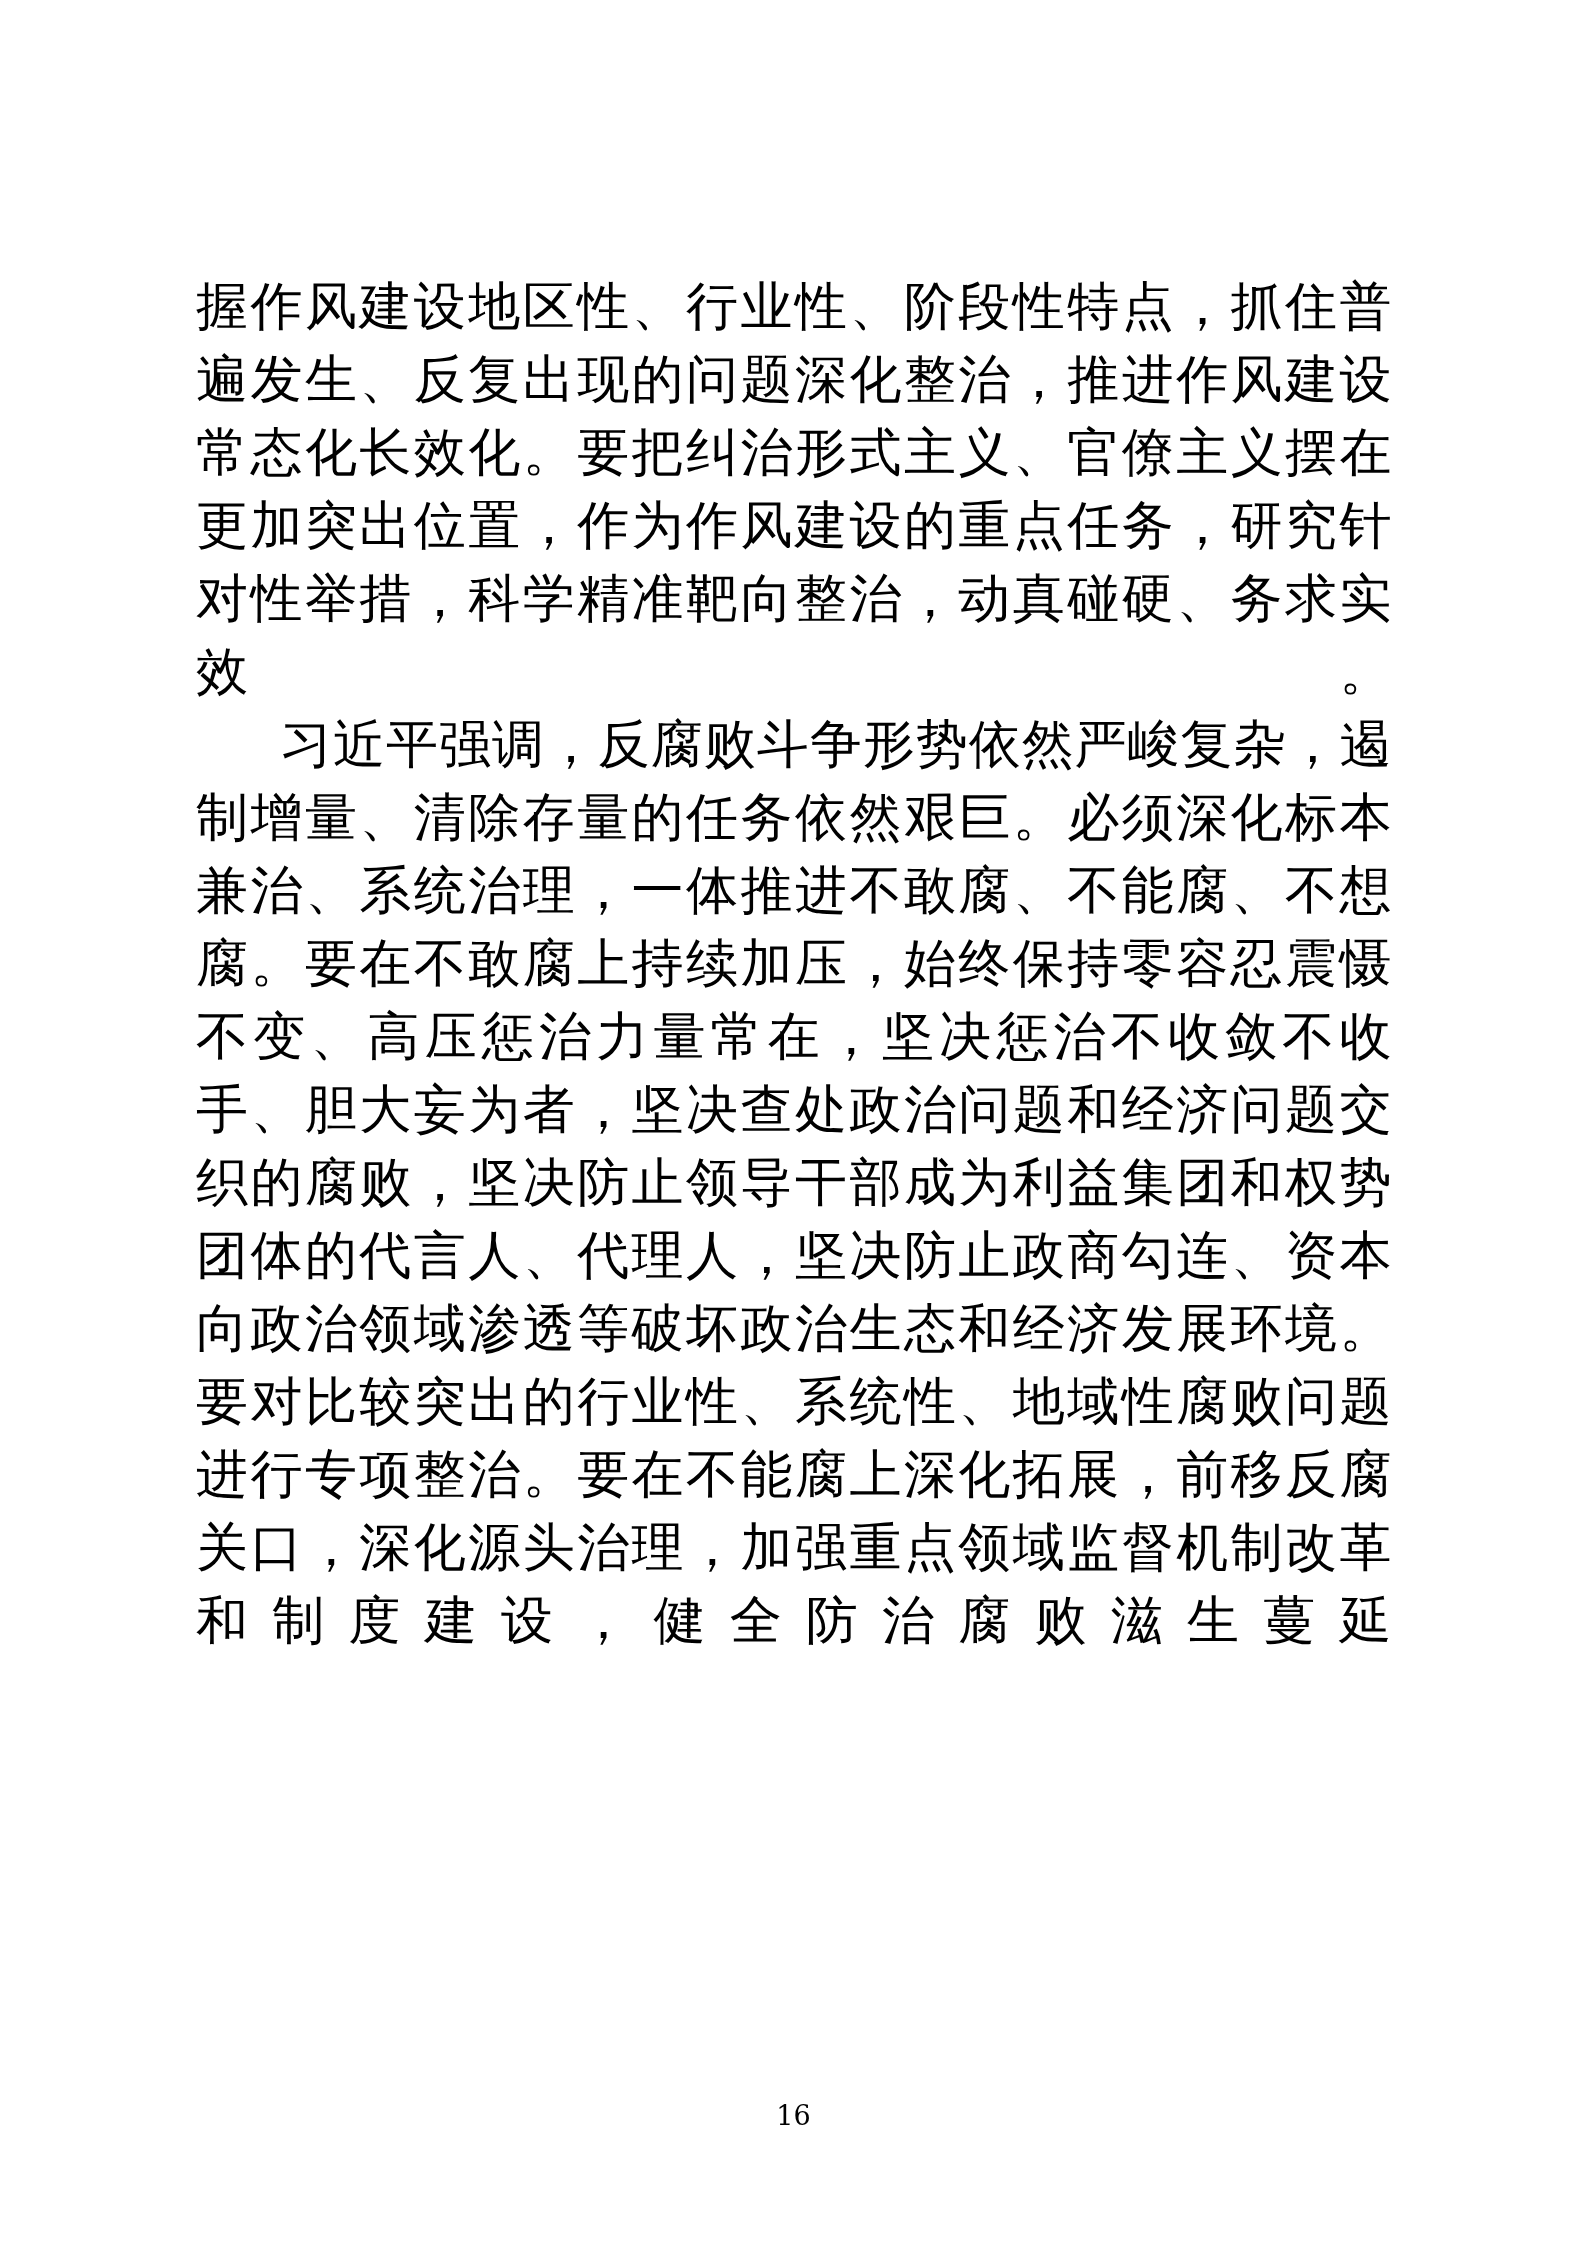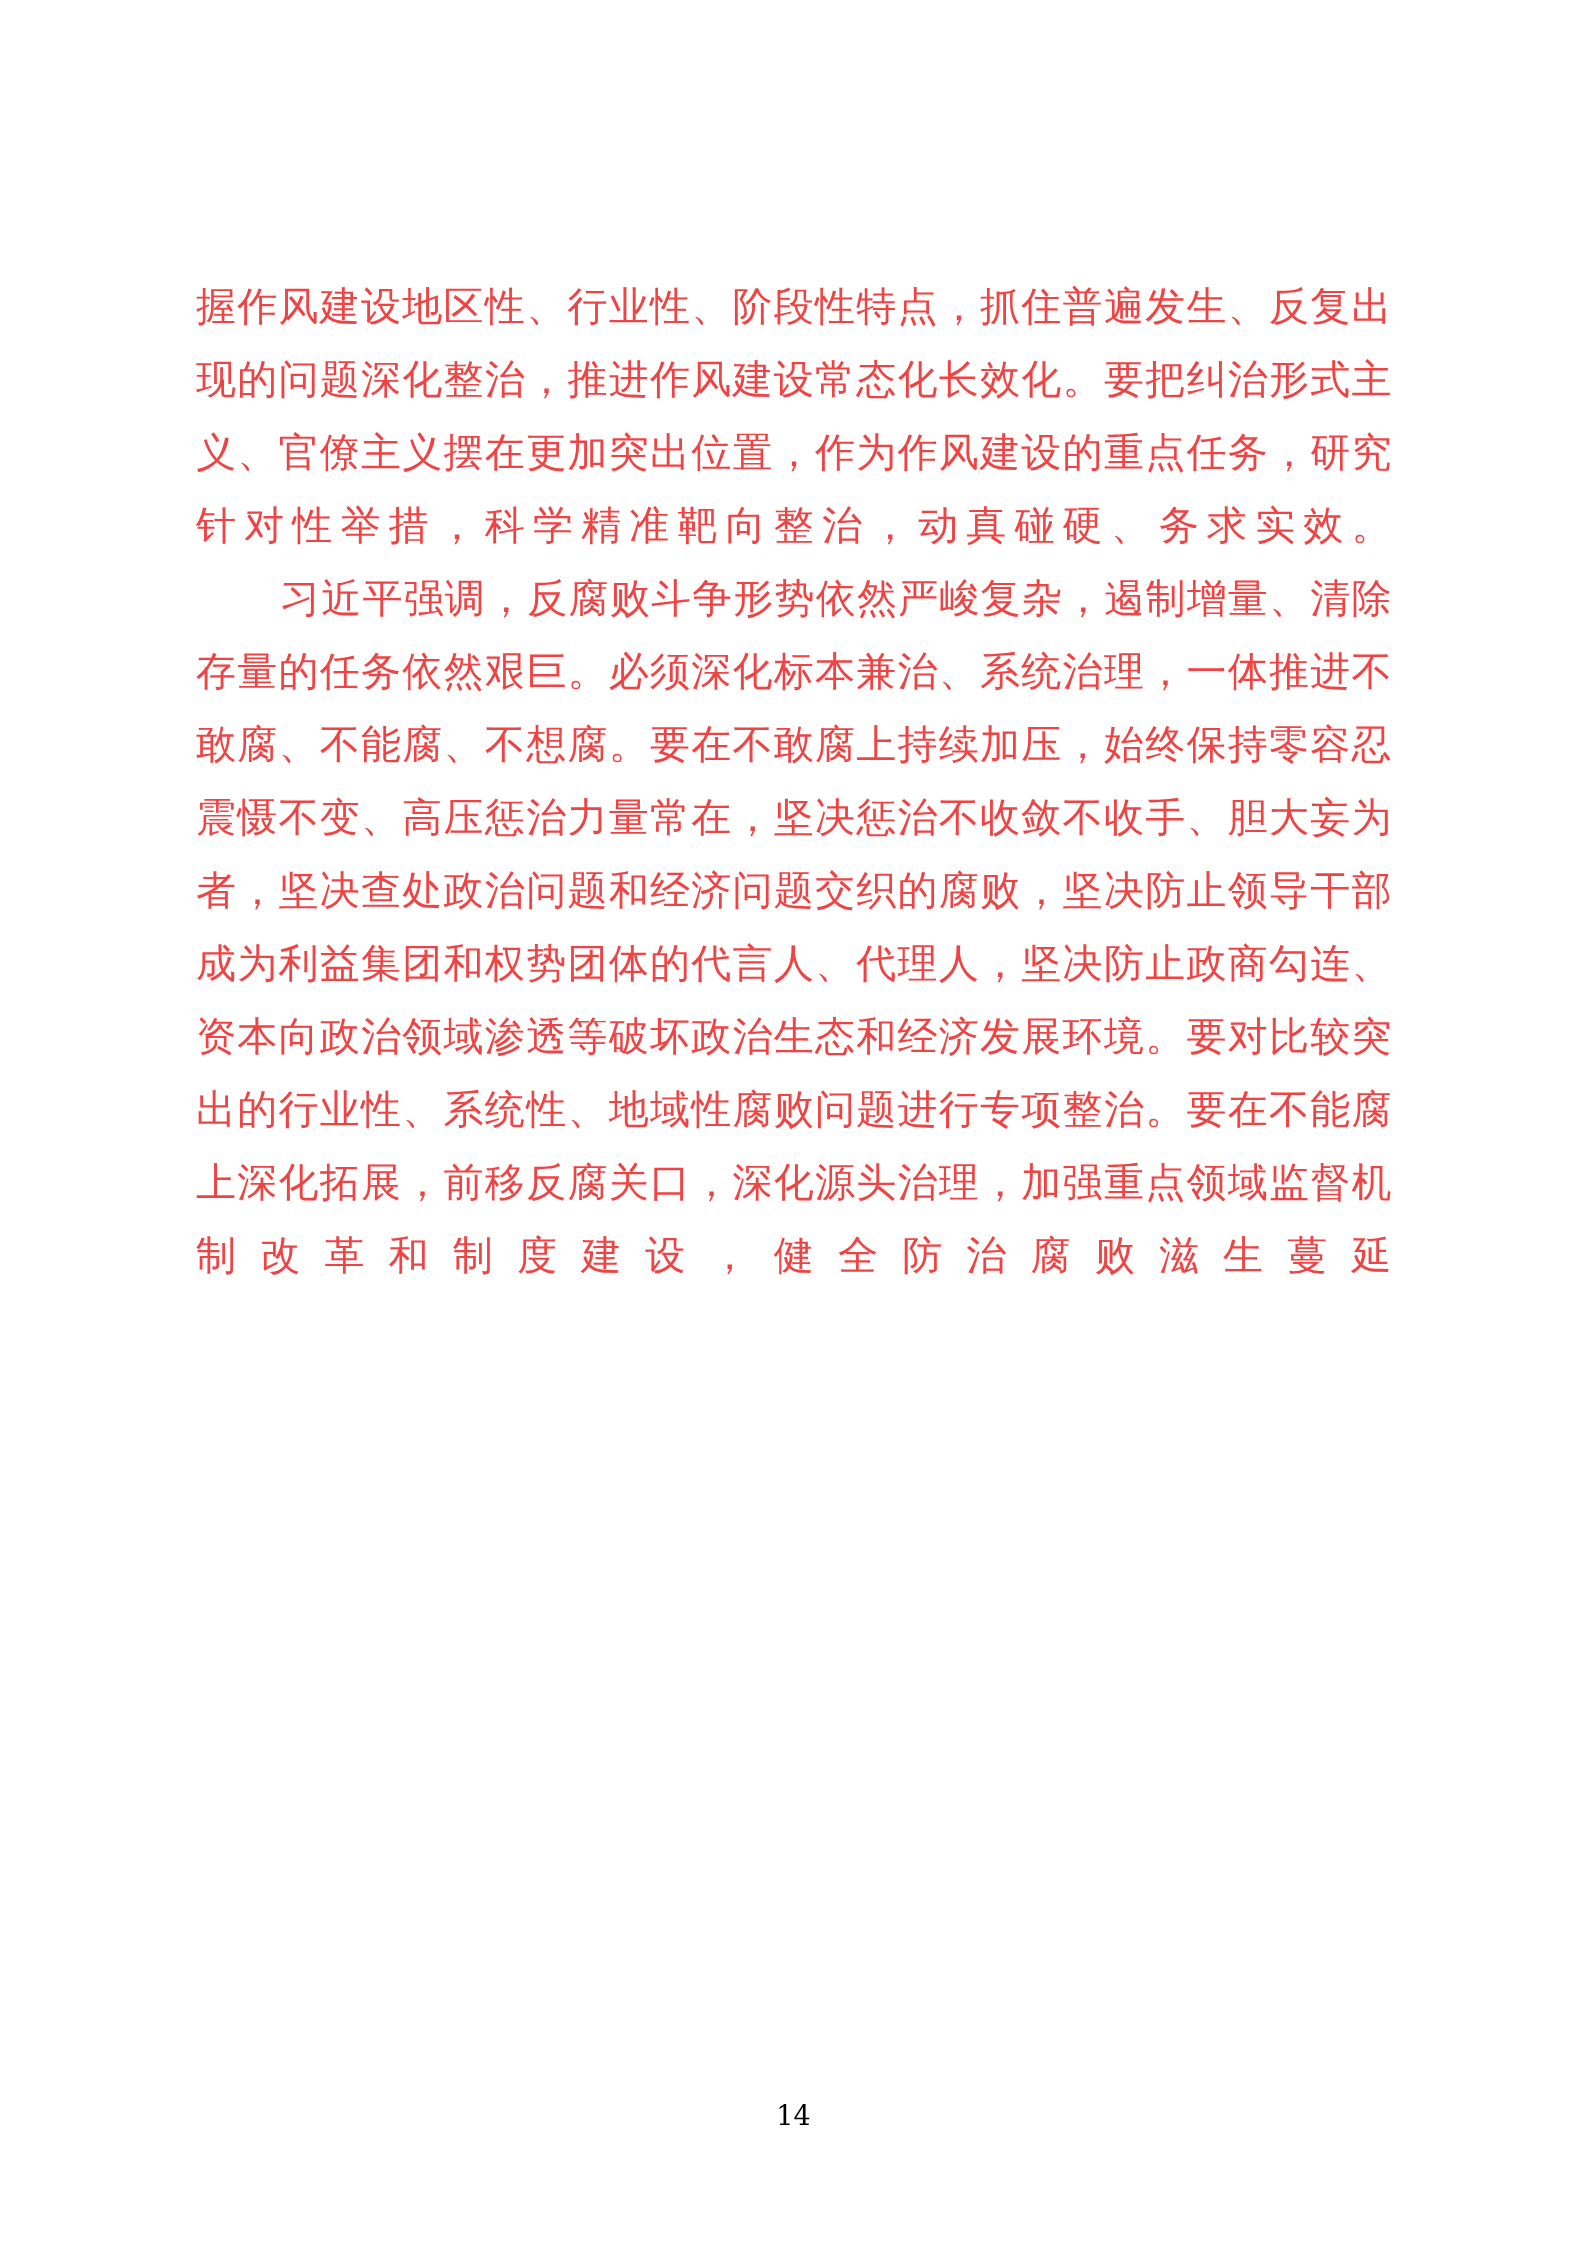--- a/index.html
+++ b/index.html
@@ -18,23 +18,23 @@
     overflow: hidden;
   }
   .content {
     position: absolute;
     left: 196px;
     top: 270px;
     width: 1196px;
   }
   .para {
     font-family: "DejaVu Serif", "Liberation Serif", serif;
-    font-size: 40px;
+    font-size: 52px;
     line-height: 73px;
-    color: #ef4444;
+    color: #000000;
     text-align: justify;
     text-align-last: justify;
     letter-spacing: 0.5px;
     margin: 0 0 0 0;
     white-space: pre-wrap;
   }
   .para.indent {
     text-indent: 84px;
   }
   .page-number {
@@ -51,15 +51,15 @@
 </head>
 <body>
 
 <div class="page">
 
   <div class="content">
     <p class="para">握作风建设地区性、行业性、阶段性特点，抓住普遍发生、反复出现的问题深化整治，推进作风建设常态化长效化。要把纠治形式主义、官僚主义摆在更加突出位置，作为作风建设的重点任务，研究针对性举措，科学精准靶向整治，动真碰硬、务求实效。</p>
     <p class="para indent">习近平强调，反腐败斗争形势依然严峻复杂，遏制增量、清除存量的任务依然艰巨。必须深化标本兼治、系统治理，一体推进不敢腐、不能腐、不想腐。要在不敢腐上持续加压，始终保持零容忍震慑不变、高压惩治力量常在，坚决惩治不收敛不收手、胆大妄为者，坚决查处政治问题和经济问题交织的腐败，坚决防止领导干部成为利益集团和权势团体的代言人、代理人，坚决防止政商勾连、资本向政治领域渗透等破坏政治生态和经济发展环境。要对比较突出的行业性、系统性、地域性腐败问题进行专项整治。要在不能腐上深化拓展，前移反腐关口，深化源头治理，加强重点领域监督机制改革和制度建设，健全防治腐败滋生蔓延</p>
   </div>
 
-  <div class="page-number">14</div>
+  <div class="page-number">16</div>
 
 </div>
 
 </body></html>

